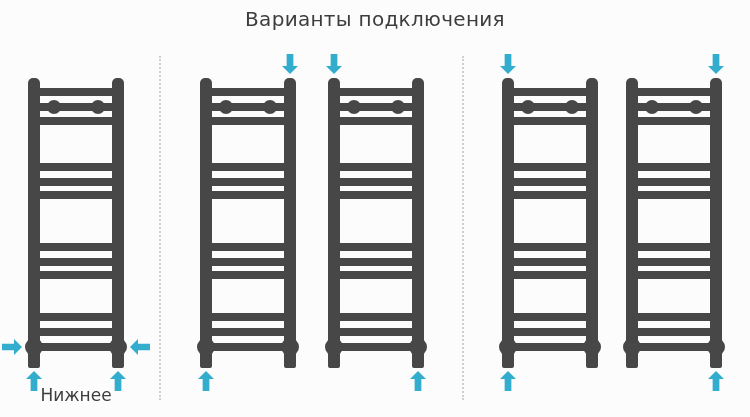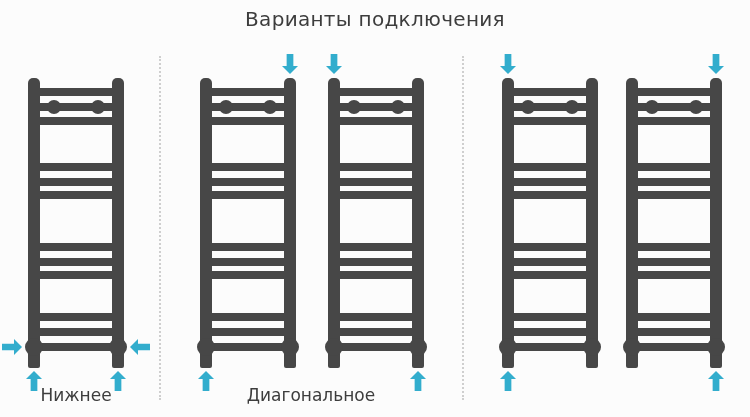--- a/index.html
+++ b/index.html
@@ -182,14 +182,13 @@
         <div class="dot l"></div>
         <div class="dot r"></div>
         <div class="knob l"></div>
         <div class="knob r"></div>
         <div class="arrow a-top-right-down"></div>
         <div class="arrow a-bottom-right-up"></div>
       </div>
     </div>
 
   <div class="vlabel" style="--cx:76">Нижнее</div>
-  <div class="vlabel" style="--cx:311">Диагональное</div>
 </div>
 
 </body></html>

